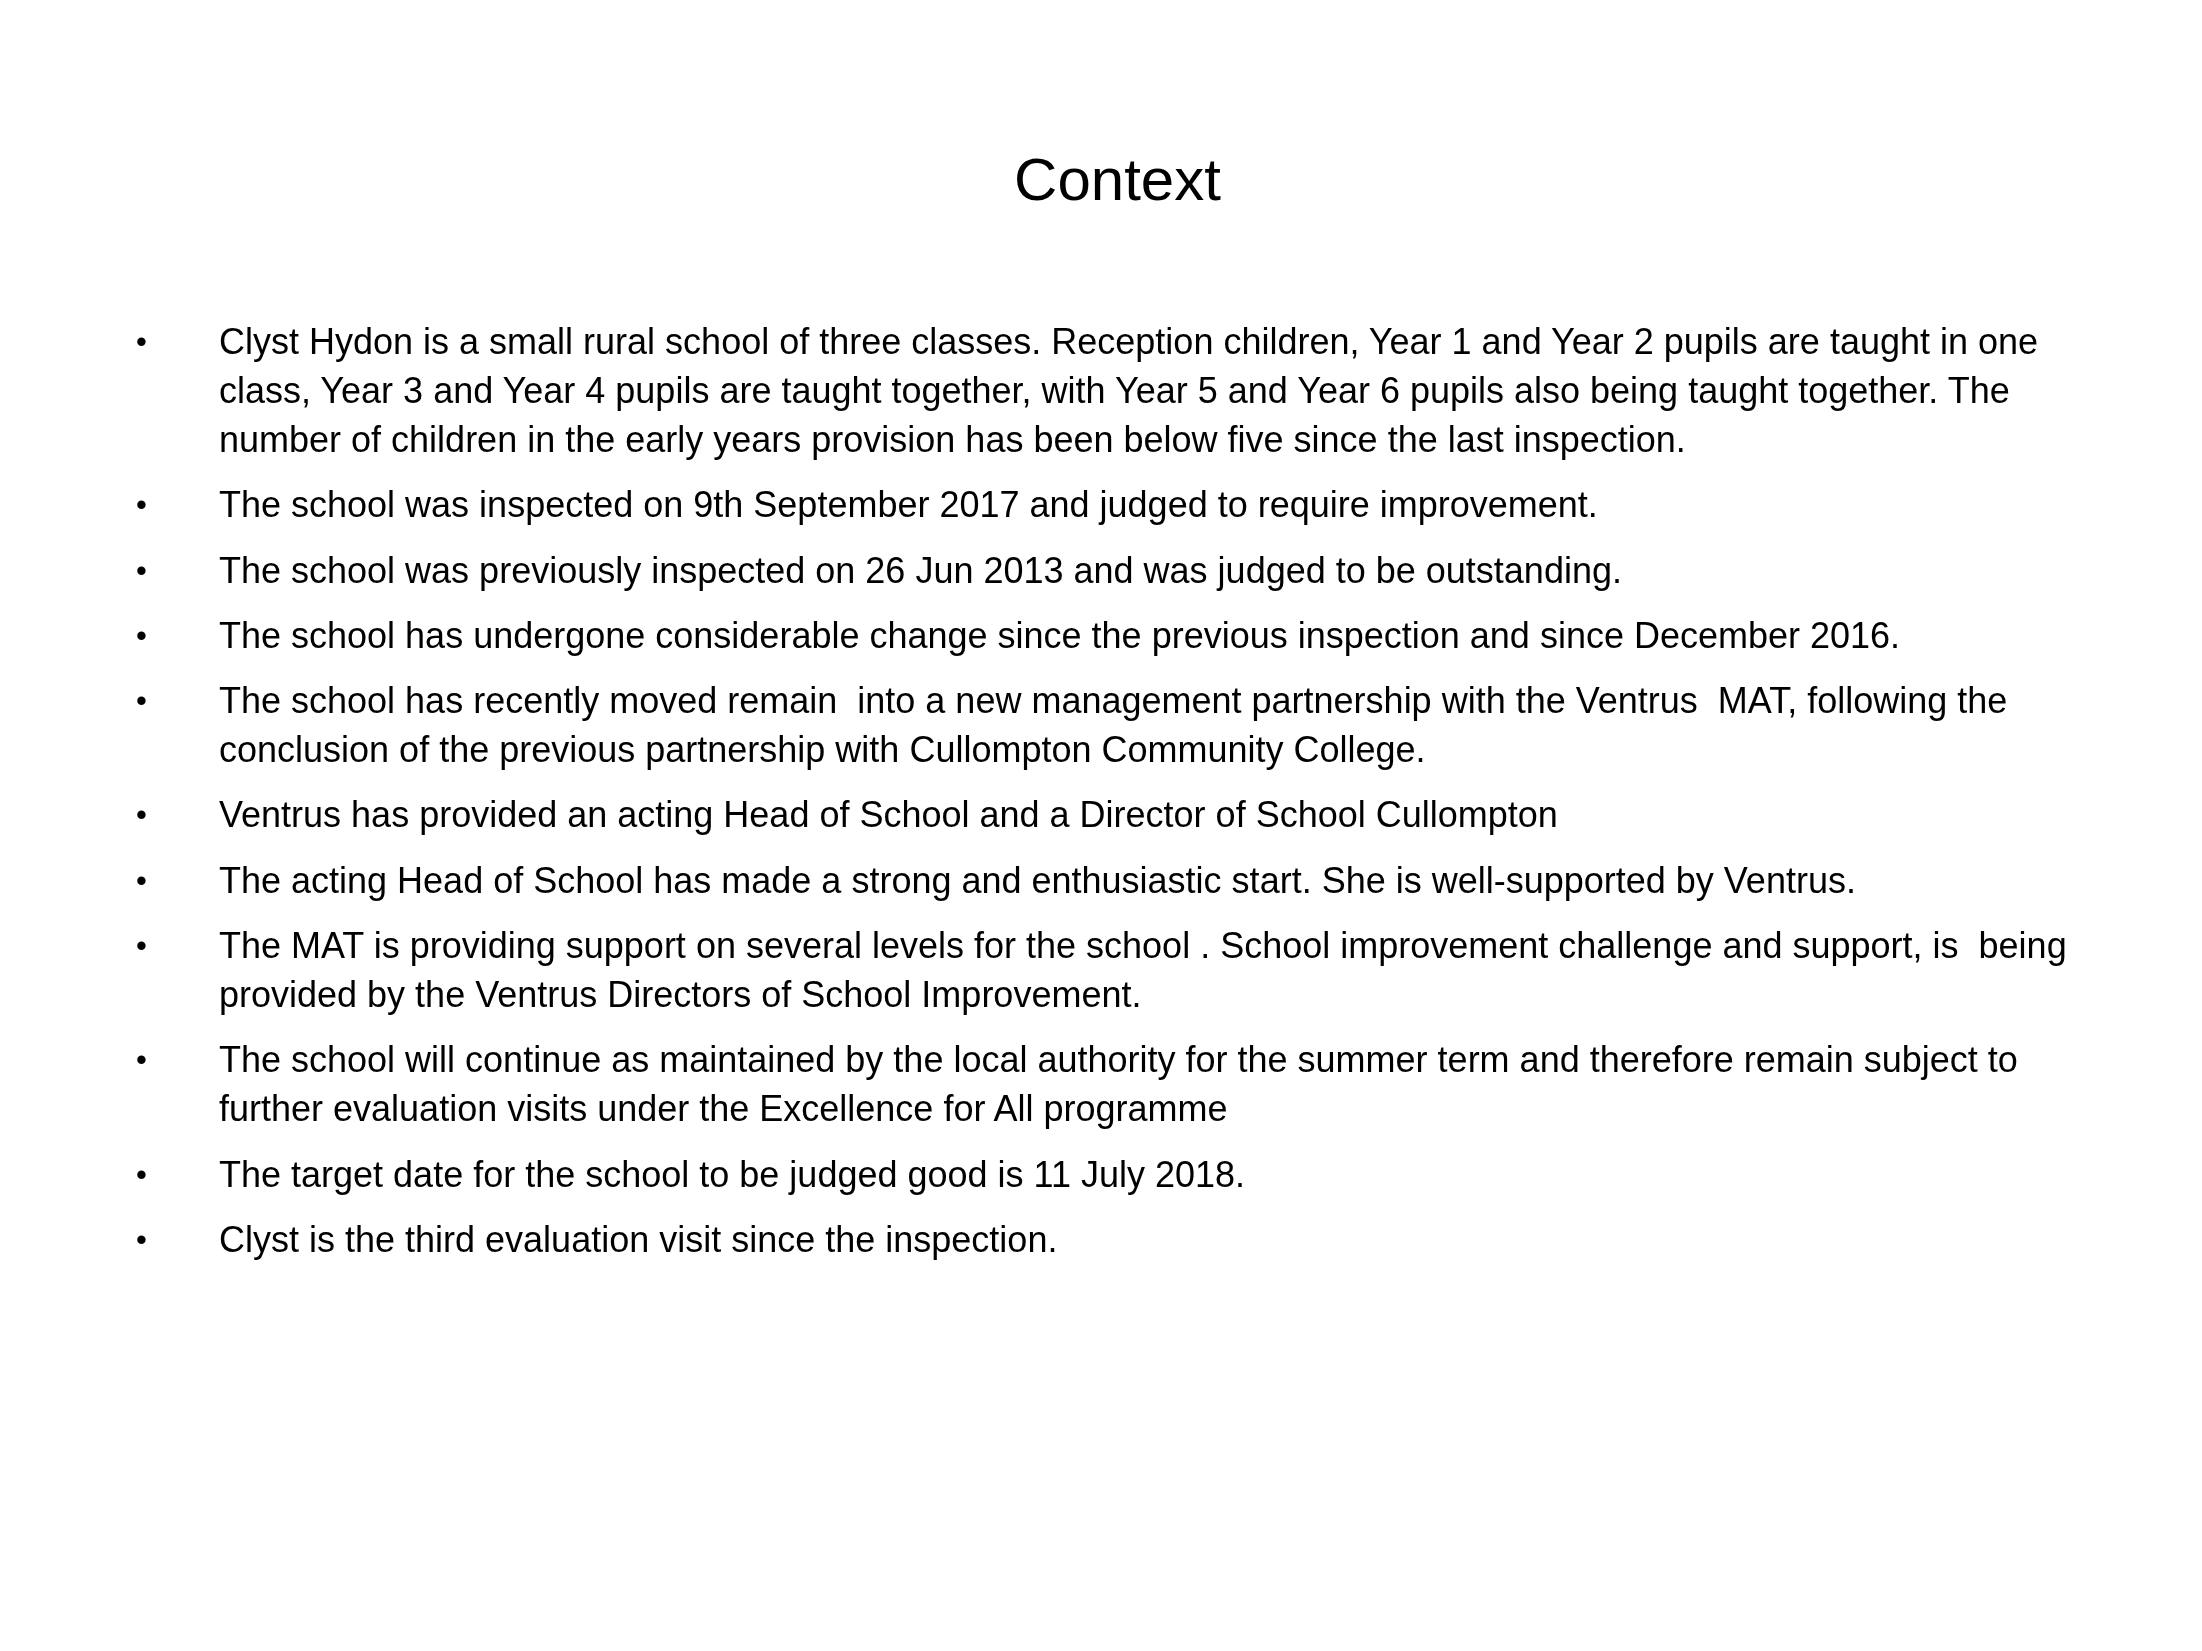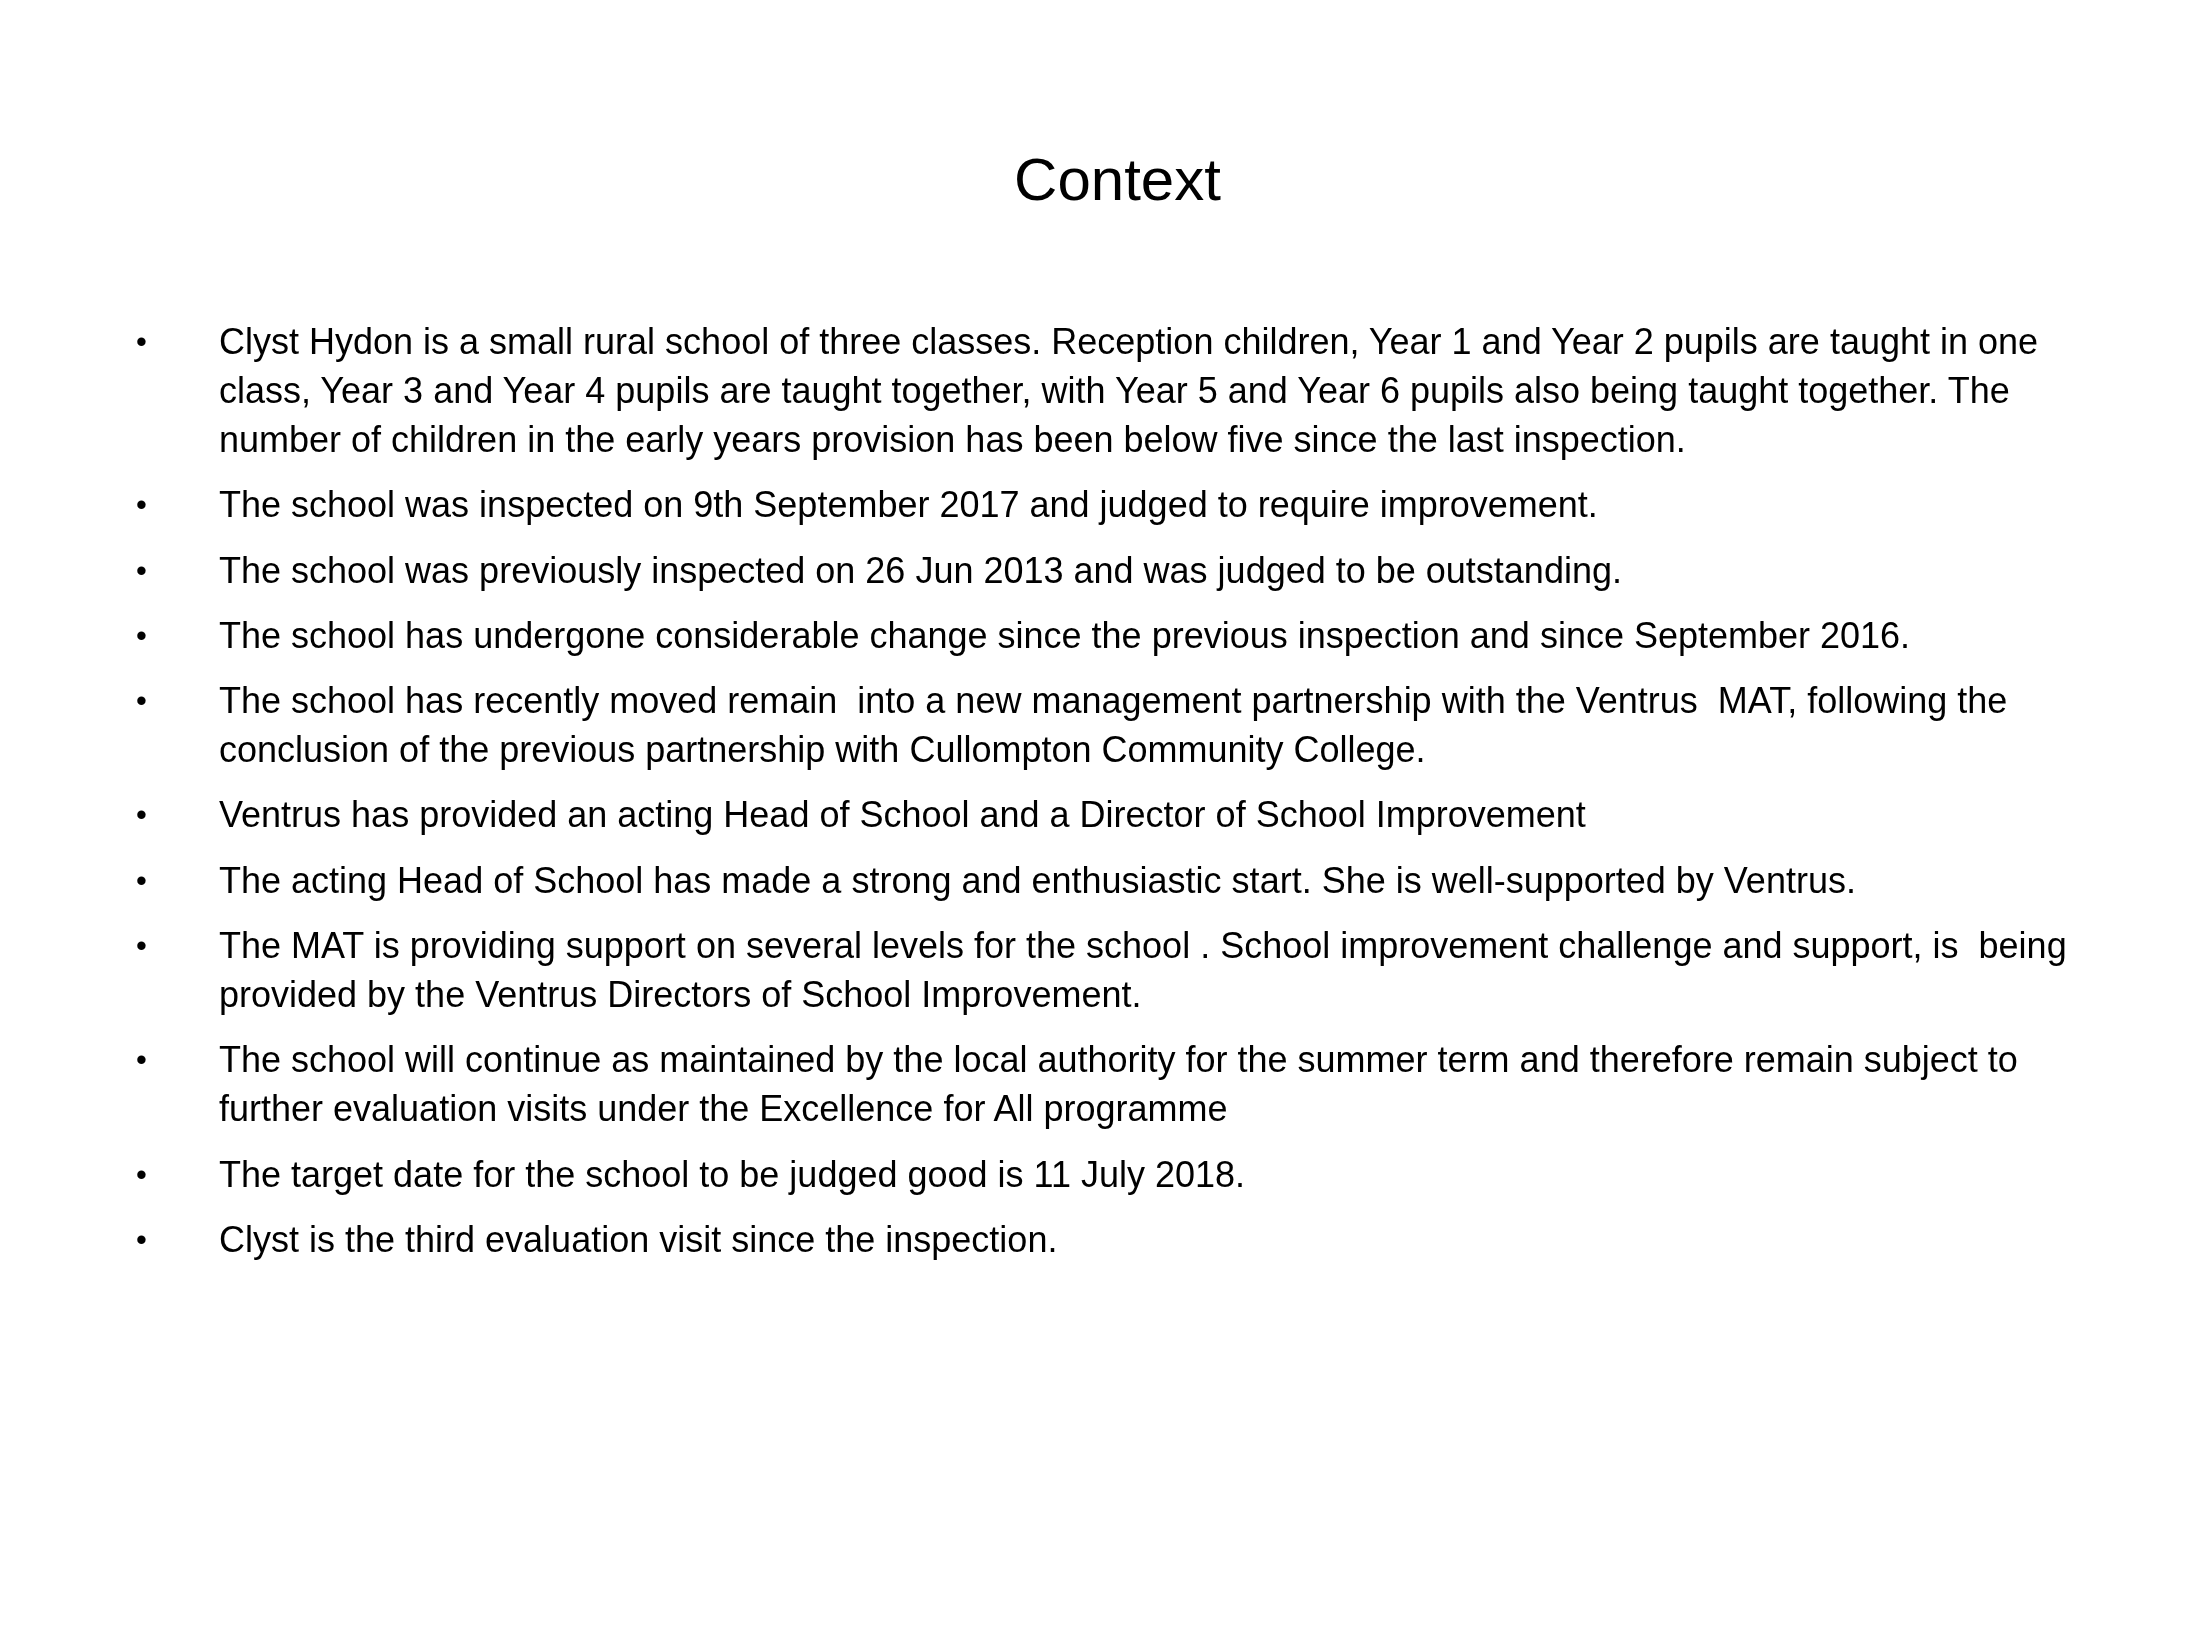--- a/index.html
+++ b/index.html
@@ -74,31 +74,31 @@
       <span class="bullet-text">The school was inspected on 9th September 2017 and judged to require improvement.</span>
     </li>
 
     <li class="bullet-item">
       <span class="bullet-marker">•</span>
       <span class="bullet-text">The school was previously inspected on 26 Jun 2013 and was judged to be outstanding.</span>
     </li>
 
     <li class="bullet-item">
       <span class="bullet-marker">•</span>
-      <span class="bullet-text">The school has undergone considerable change since the previous inspection and since September 2016.</span>
+      <span class="bullet-text">The school has undergone considerable change since the previous inspection and since December 2016.</span>
     </li>
 
     <li class="bullet-item">
       <span class="bullet-marker">•</span>
       <span class="bullet-text">The school has recently moved remain  into a new management partnership with the Ventrus  MAT, following the conclusion of the previous partnership with Cullompton Community College.</span>
     </li>
 
     <li class="bullet-item">
       <span class="bullet-marker">•</span>
-      <span class="bullet-text">Ventrus has provided an acting Head of School and a Director of School Improvement</span>
+      <span class="bullet-text">Ventrus has provided an acting Head of School and a Director of School Cullompton</span>
     </li>
 
     <li class="bullet-item">
       <span class="bullet-marker">•</span>
       <span class="bullet-text">The acting Head of School has made a strong and enthusiastic start. She is well-supported by Ventrus.</span>
     </li>
 
     <li class="bullet-item">
       <span class="bullet-marker">•</span>
       <span class="bullet-text">The MAT is providing support on several levels for the school . School improvement challenge and support, is  being provided by the Ventrus Directors of School Improvement.</span>

